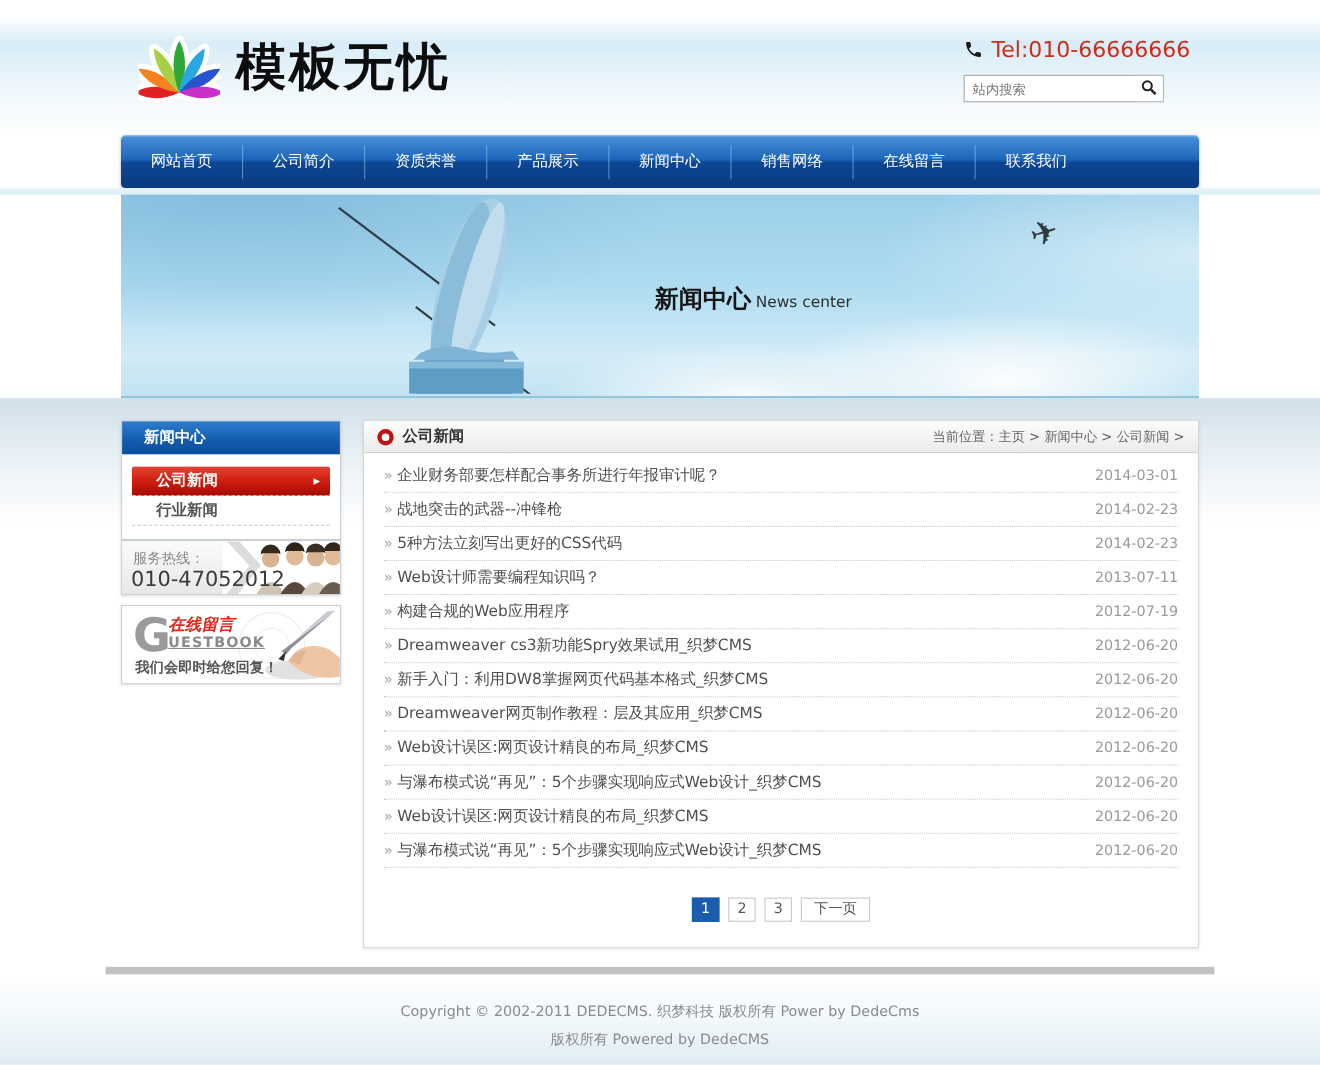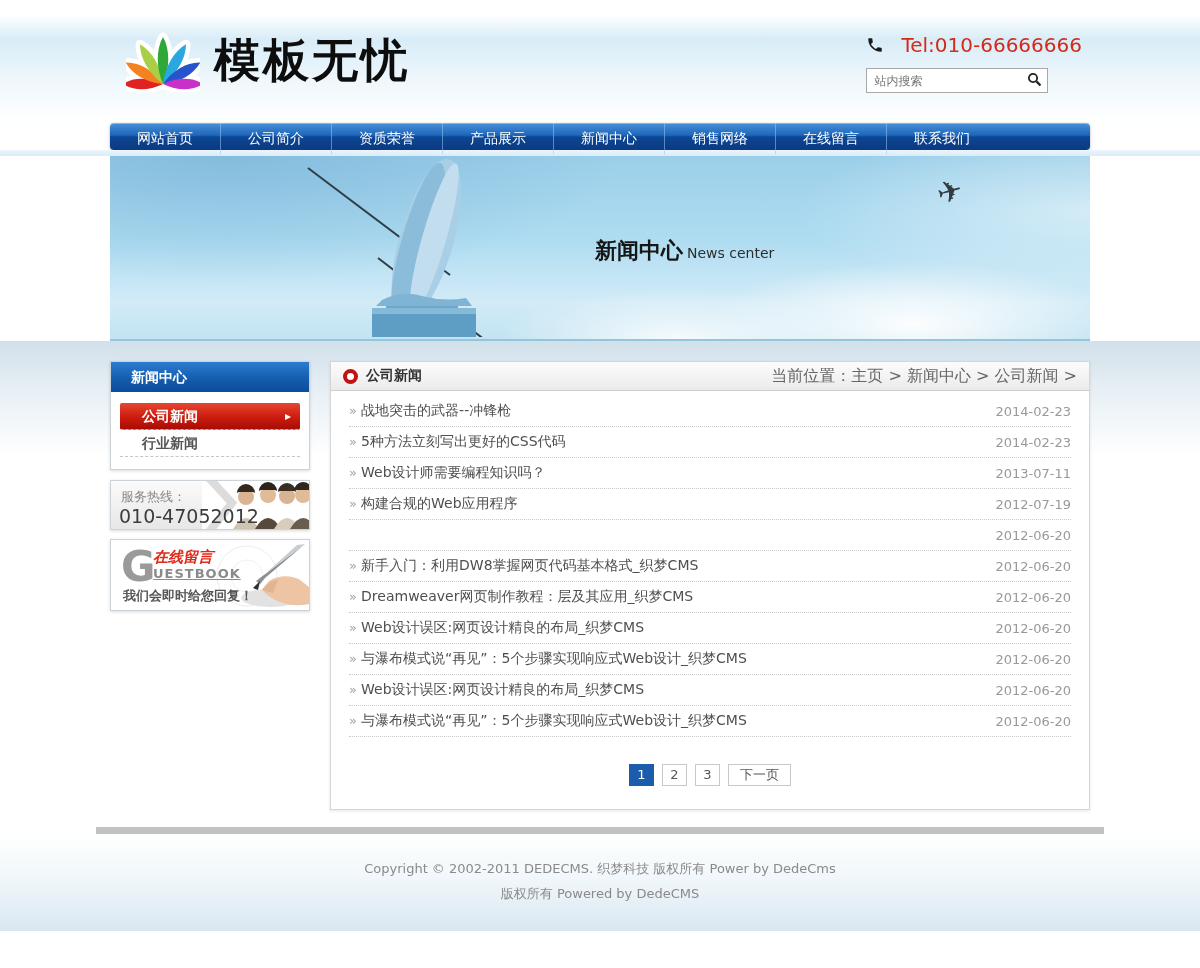--- a/index.html
+++ b/index.html
@@ -5,28 +5,28 @@
   * { margin:0; padding:0; box-sizing:border-box; }
   body { width:1200px; background:#fff; font-family:"DejaVu Sans","Liberation Sans",sans-serif; }
   .page { width:1200px; height:968px; overflow:hidden; position:relative; }
 
   
   .header-top { height:123px; background:linear-gradient(180deg,#ffffff 0%,#ffffff 12%,#d8ecf7 32%,#f0f8fc 68%,#ffffff 100%); }
   .header-inner { width:980px; height:100%; margin:0 auto; position:relative; }
   .logo { position:absolute; left:16px; top:26px; display:flex; align-items:center; gap:14px; cursor:pointer; }
   .logo-text { font-size:46px; font-weight:900; color:#0d0d0d; letter-spacing:3px;font-family:Liberation Serif, serif; }
   .header-right { position:absolute; right:8px; top:33px; }
-  .tel-line { display:flex; align-items:center; justify-content:flex-end; gap:17px; color:#d42a1a; font-size:20px; }
+  .tel-line { display:flex; align-items:center; justify-content:flex-end; gap:7px; color:#d42a1a; font-size:20px; }
   .tel-icon svg { display:block; }
   .search-box { margin-top:11px; width:182px; height:25px; border:1px solid #a8a8a8; background:#fff; display:flex; align-items:center; }
   .search-box input { flex:1; min-width:0; border:0; outline:none; padding:0 7px; font-size:12px; color:#555; font-family:inherit; background:transparent; }
   .search-btn { width:26px; height:23px; border:0; background:#fff; cursor:pointer; display:flex; align-items:center; justify-content:center; }
 
   
-  .nav { width:980px; height:27px; margin:0 auto; border-radius:4px; display:flex; 
+  .nav { width:980px; height:48px; margin:0 auto; border-radius:4px; display:flex; align-items:center;
          background:linear-gradient(180deg,#4a91d9 0%,#1d66bb 45%,#0d4693 52%,#0a3a82 100%);
          box-shadow:inset 0 1px 0 rgba(255,255,255,.35), 0 1px 3px rgba(0,0,0,.3); }
   .nav-item { color:#fff; font-size:14px; height:31px; line-height:31px; padding:0 27px; cursor:pointer; white-space:nowrap; }
   .nav-item + .nav-item { border-left:1px solid rgba(150,200,245,.55); }
   .nav-strip { height:6px; background:linear-gradient(180deg,#ecf5fb,#d9ecf7); }
 
   
   .banner { width:980px; height:185px; margin:0 auto; position:relative; overflow:hidden; border-bottom:2px solid #94c6da;
     background:
       radial-gradient(ellipse 300px 90px at 82% 92%, rgba(255,255,255,.95), rgba(255,255,255,0) 70%),
@@ -46,37 +46,37 @@
 
   
   .sidebar { width:200px; flex:none; }
   .side-box { border:1px solid #ccd3d8; background:#fff; box-shadow:0 1px 3px rgba(0,0,0,.15); }
   .side-menu-header { height:30px; line-height:30px; padding-left:20px; color:#fff; font-size:14px; font-weight:bold;
        background:linear-gradient(180deg,#2c7ccf 0%,#135bac 60%,#0c4c9c 100%); }
   .side-menu-body { padding:11px 9px 12px; }
   .menu-item { height:27px; line-height:27px; font-size:14px; color:#555; padding-left:22px; border-bottom:1px dashed #c6c6c6; cursor:pointer; position:relative;font-weight:bold; }
   .menu-item.active { background:linear-gradient(180deg,#e64533 0%,#cf1f10 50%,#a80c04 100%); color:#fff; font-weight:bold; border-radius:2px; border-bottom:1px dashed #e8a9a2; }
   .menu-item.active::after { content:"▸"; position:absolute; right:9px; top:0; color:#fff; font-size:12px; }
-  .hotline { margin-top:10px; height:50px; position:relative; overflow:hidden; background:linear-gradient(180deg,#fbfbfb,#e7e7e7); }
+  .hotline { height:50px; position:relative; overflow:hidden; background:linear-gradient(180deg,#fbfbfb,#e7e7e7); }
   .hotline-label { position:absolute; left:10px; top:7px; font-size:13px; color:#888; }
   .hotline-number { position:absolute; left:8px; top:24px; font-size:19px; color:#3c3c3c; }
   .hotline-art { position:absolute; right:-1px; top:0; }
   .guestbook { margin-top:9px; height:72px; position:relative; overflow:hidden; cursor:pointer; }
   .g-big { position:absolute; left:10px; top:6px; font-size:42px; font-weight:bold; color:#9a9a9a; line-height:1; }
   .g-cn { position:absolute; left:42px; top:8px; font-size:15px; font-weight:bold; font-style:italic; color:#e02a1a; }
   .g-en { position:absolute; left:42px; top:26px; font-size:13px; font-weight:bold; color:#8a8a8a; letter-spacing:1px;text-decoration:underline; }
   .g-desc { position:absolute; left:12px; top:47px; font-size:13px; font-weight:bold; color:#555; }
   .g-art { position:absolute; right:0; top:0; }
 
   
   .main-col { width:760px; border:1px solid #d6d6d6; background:#fff; box-shadow:0 1px 3px rgba(0,0,0,.1); }
   .main-header { height:29px; background:linear-gradient(180deg,#fcfcfc,#ebebeb); border-bottom:1px solid #cfcfcf; display:flex; align-items:center; padding:0 12px; }
   .ring-icon { width:15px; height:15px; border:4px solid #c11212; border-radius:50%; background:#fff; margin-right:8px; flex:none; }
   .section-title { font-size:14px; font-weight:bold; color:#333; }
-  .breadcrumb { margin-left:auto; font-size:16px; color:#666; cursor:pointer; }
+  .breadcrumb { margin-left:auto; font-size:12px; color:#666; cursor:pointer; }
   .news-list { padding:5px 18px 0; }
   .news-row { display:flex; align-items:center; height:31px; border-bottom:1px dotted #c9c9c9; }
   .news-title { font-size:14px; color:#4f4f4f; cursor:pointer; white-space:nowrap; overflow:hidden; }
   .news-title::before { content:"» "; color:#a3a3a3; font-size:13px; }
   .news-date { margin-left:auto; padding-left:12px; font-size:13px; color:#999; flex:none; }
   .pagination { display:flex; justify-content:center; align-items:center; gap:8px; padding:27px 0 23px; }
   .page-btn { min-width:25px; height:22px; line-height:20px; text-align:center; border:1px solid #c9c9c9; background:#fff; color:#555; font-size:13px; padding:0 6px; cursor:pointer; }
   .page-btn.active { background:#1b5cad; border-color:#1b5cad; color:#fff; }
   .page-next { padding:0 11px; }
 
@@ -236,36 +236,41 @@
 
       <div class="main-col">
         <div class="main-header">
           <span class="ring-icon"></span>
           <span class="section-title">公司新闻</span>
           <span class="breadcrumb">当前位置：主页 &gt; 新闻中心 &gt; 公司新闻 &gt;</span>
         </div>
 
         <div class="news-list">
             <div class="news-row">
+            <span class="news-title">企业财务部要怎样配合事务所进行年报审计呢？</span>
+            <span class="news-date">2014-03-01</span>
+          </div>
+            <div class="news-row">
             <span class="news-title">战地突击的武器--冲锋枪</span>
             <span class="news-date">2014-02-23</span>
           </div>
             <div class="news-row">
             <span class="news-title">5种方法立刻写出更好的CSS代码</span>
             <span class="news-date">2014-02-23</span>
           </div>
             <div class="news-row">
             <span class="news-title">Web设计师需要编程知识吗？</span>
             <span class="news-date">2013-07-11</span>
           </div>
             <div class="news-row">
             <span class="news-title">构建合规的Web应用程序</span>
             <span class="news-date">2012-07-19</span>
           </div>
             <div class="news-row">
+            <span class="news-title">Dreamweaver cs3新功能Spry效果试用_织梦CMS</span>
             <span class="news-date">2012-06-20</span>
           </div>
             <div class="news-row">
             <span class="news-title">新手入门：利用DW8掌握网页代码基本格式_织梦CMS</span>
             <span class="news-date">2012-06-20</span>
           </div>
             <div class="news-row">
             <span class="news-title">Dreamweaver网页制作教程：层及其应用_织梦CMS</span>
             <span class="news-date">2012-06-20</span>
           </div>

